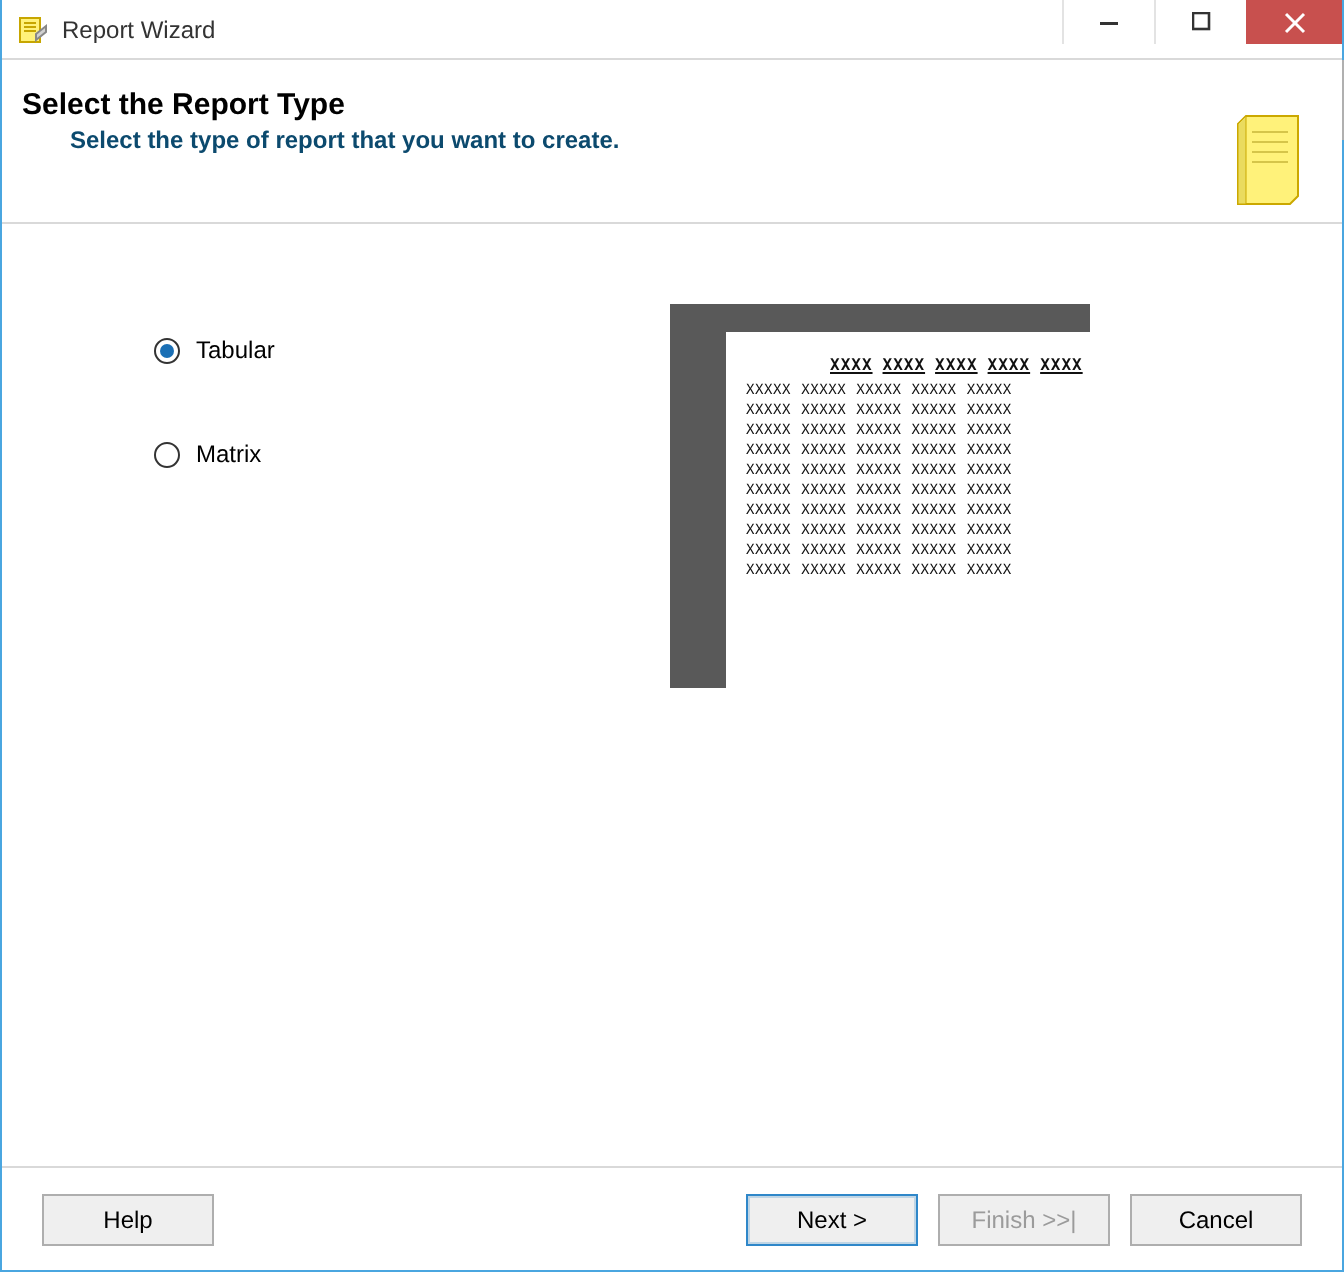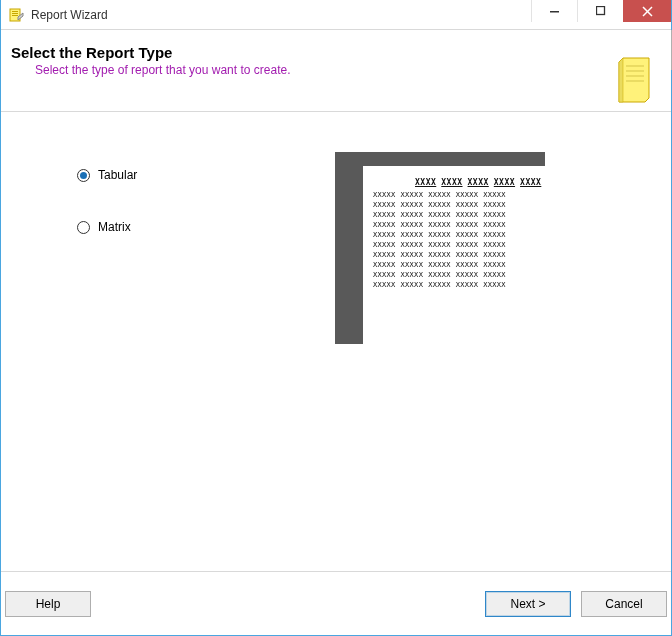--- a/index.html
+++ b/index.html
@@ -79,21 +79,22 @@
   }
   .header-area h1 {
     margin: 0 0 2px 0;
     font-size: 15px;
     font-weight: bold;
     color: #000;
   }
   .header-area .sub {
     margin: 0 0 0 24px;
     font-size: 12px;
-    color: #a21caf;
+    color: #0c4a6e;
+    font-weight: bold;
   }
   .header-icon {
     position: absolute;
     right: 14px;
     top: 26px;
   }
   .content {
     position: relative;
     height: 448px;
     background: #fff;
@@ -178,26 +179,26 @@
   .preview .row span {
     font-family: monospace;
     font-size: 7px;
     letter-spacing: 0.3px;
     color: #111;
   }
 
   .button-bar {
     position: absolute;
     left: 0; right: 0; bottom: 0;
-    height: 64px;
+    height: 52px;
     border-top: 1px solid #d9d9d9;
     background: #fff;
     display: flex;
     align-items: center;
-    padding: 0 4px;
+    padding: 0 20px;
   }
   .button-bar .spacer { flex: 1; }
   .wiz-btn {
     height: 26px;
     min-width: 86px;
     padding: 0 10px;
     background: #efefef;
     border: 1px solid #aeaeae;
     font-size: 12px;
     color: #000;
@@ -365,16 +366,17 @@
           </div>
       </div>
     </div>
 
   </div>
 
   <div class="button-bar">
     <button class="wiz-btn">Help</button>
     <div class="spacer"></div>
     <button class="wiz-btn primary">Next &gt;</button>
+    <button class="wiz-btn disabled">Finish &gt;&gt;|</button>
     <button class="wiz-btn">Cancel</button>
   </div>
 
 </div>
 
 </body></html>

